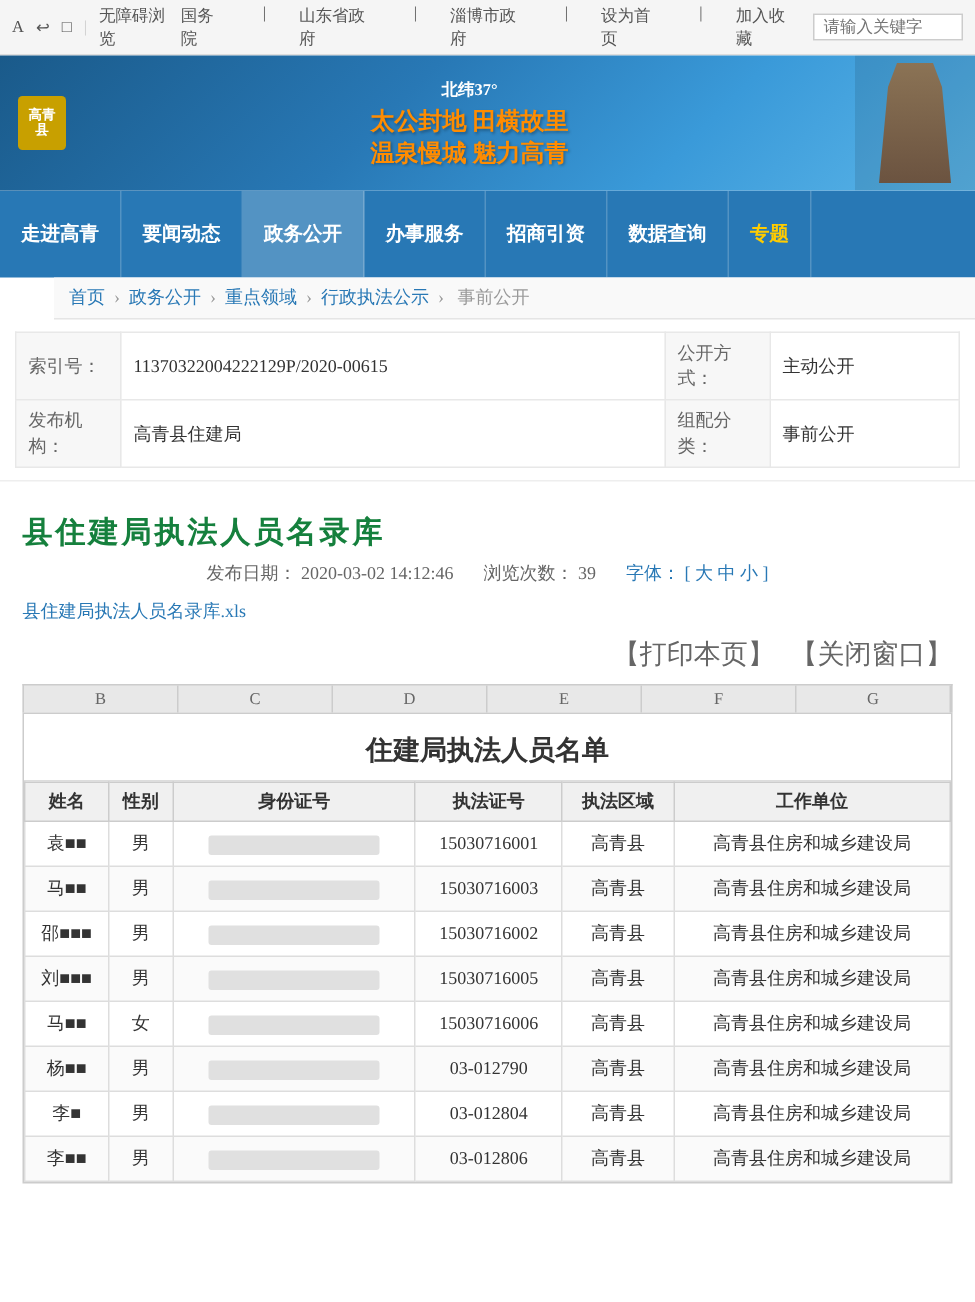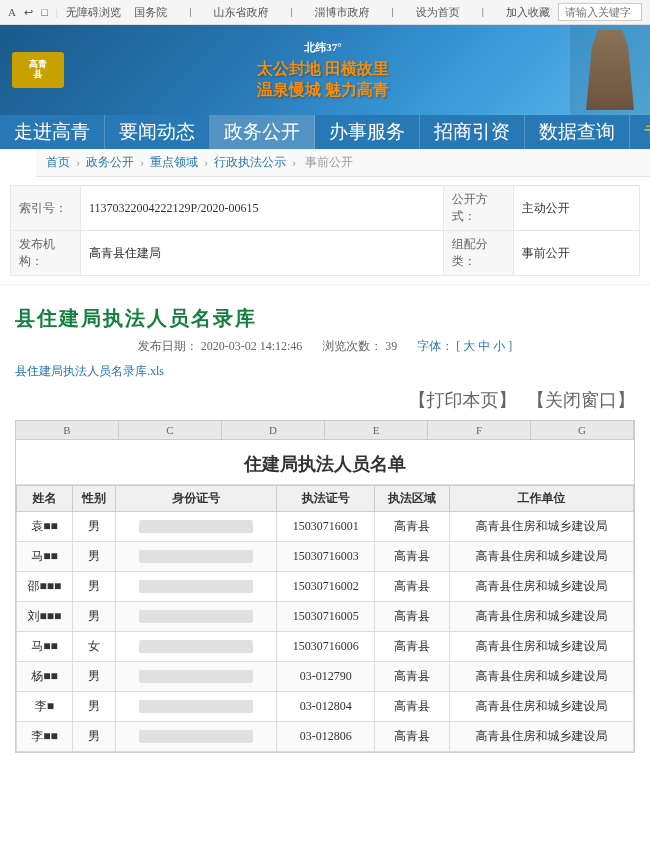--- a/index.html
+++ b/index.html
@@ -2,40 +2,40 @@
 <html><head>
   <meta charset="utf-8">
   <style>
     * { margin: 0; padding: 0; box-sizing: border-box; }
     body { font-family: 'SimSun', '宋体', serif; font-size: 13px; background: #fff; width: 650px; overflow-x: hidden; }
 
     
     .top-bar { background: #f5f5f5; border-bottom: 1px solid #ddd; padding: 3px 8px; display: flex; align-items: center; justify-content: space-between; font-size: 11px; color: #555; }
     .top-bar-left { display: flex; gap: 8px; align-items: center; }
     .top-bar-right { display: flex; gap: 8px; align-items: center; }
-    .top-bar-search { border: 1px solid #ccc; padding: 2px 6px; font-size: 11px; color: #aaa; width: 84px; }
+    .top-bar-search { border: 1px solid #ccc; padding: 2px 6px; font-size: 11px; color: #aaa; width: 100px; }
     .top-bar-links { display: flex; gap: 22px; }
     .top-bar-links span { cursor: pointer; color: #555; }
     .separator { color: #ccc; }
 
     
     .header-banner { background: linear-gradient(135deg, #1a5a8a 0%, #2878b5 40%, #3a9ad9 70%, #5bb5e8 100%); height: 90px; display: flex; align-items: stretch; position: relative; overflow: hidden; }
     .header-logo { display: flex; align-items: center; padding: 8px 12px; }
     .header-logo-text { color: #fff; }
     .header-logo-text .main-title { font-size: 22px; font-weight: bold; letter-spacing: 2px; }
     .header-logo-text .sub-title { font-size: 11px; color: #cce5ff; }
     .header-slogan { flex: 1; display: flex; flex-direction: column; align-items: center; justify-content: center; color: #ff6600; font-size: 14px; font-weight: bold; text-align: center; }
     .header-slogan .latitude { font-size: 11px; color: #fff; margin-bottom: 4px; text-align: right; }
     .header-slogan .slogan-line { font-size: 16px; font-weight: bold; color: #ff8c00; text-shadow: 1px 1px 2px rgba(0,0,0,0.3); }
     .header-right-img { width: 80px; background: rgba(0,0,0,0.1); display: flex; align-items: center; justify-content: center; }
     .statue-figure { width: 60px; height: 80px; background: linear-gradient(180deg, #8b7355 0%, #6b5340 100%); clip-path: polygon(30% 0%, 70% 0%, 80% 20%, 85% 60%, 90% 100%, 10% 100%, 15% 60%, 20% 20%); }
 
     
     .nav-bar { background: #2878b5; display: flex; padding: 0; overflow: hidden; }
-    .nav-item { color: #fff; padding: 4px 14px; font-size: 19px; cursor: pointer; white-space: nowrap; border-right: 1px solid rgba(255,255,255,0.2); }
+    .nav-item { color: #fff; padding: 20px 14px; font-size: 13px; cursor: pointer; white-space: nowrap; border-right: 1px solid rgba(255,255,255,0.2); font-weight: bold; }
     .nav-item.active { background: rgba(255,255,255,0.2); }
     .nav-item.more { color: #ffcc00; }
 
     
     .breadcrumb { padding: 5px 10px; font-size: 12px; color: #666; background: #f9f9f9; border-bottom: 1px solid #e5e5e5; margin-left: 36px; }
     .breadcrumb a { color: #2878b5; text-decoration: none; }
     .breadcrumb span { color: #999; margin: 0 3px; }
 
     
     .meta-section { padding: 8px 10px; border-bottom: 1px solid #eee; }
@@ -96,21 +96,21 @@
       <span>加入收藏</span>
     </div>
     <input class="top-bar-search" type="text" placeholder="请输入关键字" style="">
   </div>
 </div>
 
 <div class="header-banner">
   <div class="header-logo">
     <div style="display:flex;flex-direction:column;align-items:flex-start;">
       <div style="display:flex;align-items:center;gap:6px;">
-        <div style="width:52px;height:36px;background:#c8a000;border-radius:3px;display:flex;align-items:center;justify-content:center;color:#fff;font-size:9px;font-weight:bold;text-align:center;line-height:1.1;">高青<br>县</div>
+        <div style="width:32px;height:36px;background:#c8a000;border-radius:3px;display:flex;align-items:center;justify-content:center;color:#fff;font-size:9px;font-weight:bold;text-align:center;line-height:1.1;">高青<br>县</div>
       </div>
     </div>
   </div>
   <div class="header-slogan">
     <div class="latitude">北纬37°</div>
     <div class="slogan-line">太公封地 田横故里</div>
     <div class="slogan-line">温泉慢城 魅力高青</div>
   </div>
   <div class="header-right-img">
     <div class="statue-figure"></div>

